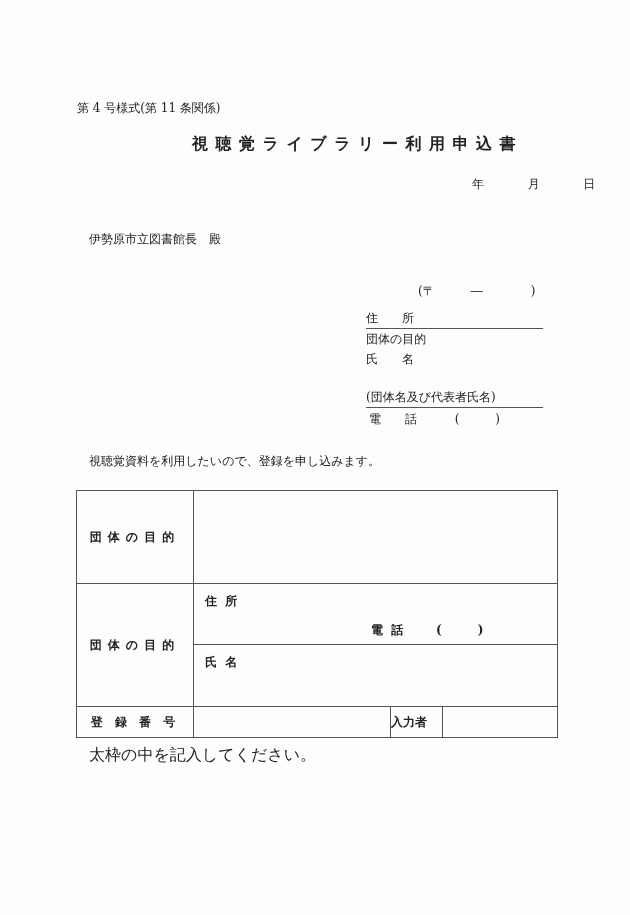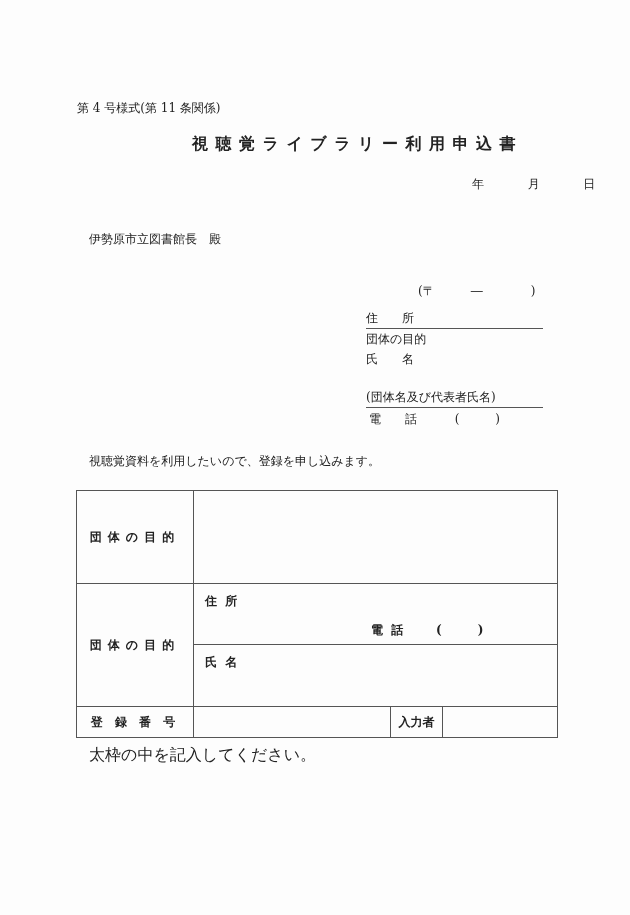--- a/index.html
+++ b/index.html
@@ -78,19 +78,19 @@
   <tr style="height:61px;">
     <td colspan="3">
       <div class="cell-inner" style="height:61px;">
         <span class="abs" style="left:11px; top:9px; letter-spacing:2px;">氏 名</span>
       </div>
     </td>
   </tr>
   <tr style="height:31px;margin-left:39px;">
     <td class="label" style="letter-spacing:4px;">登 録 番 号</td>
     <td style="width:196px;"></td>
-    <td style="width:51px; text-align:center; vertical-align:middle;">入力者</td>
+    <td style="width:51px; text-align:left; vertical-align:middle;">入力者</td>
     <td></td>
   </tr>
 </tbody>
   </table>
 
 <div class="abs note">太枠の中を記入してください。</div>
 
 </body></html>

